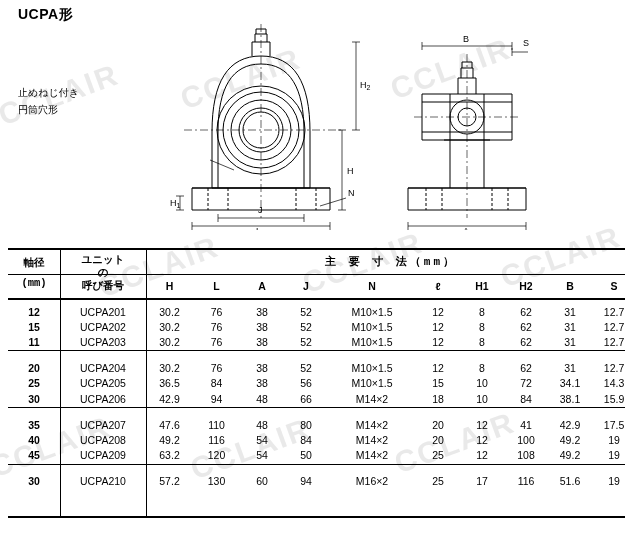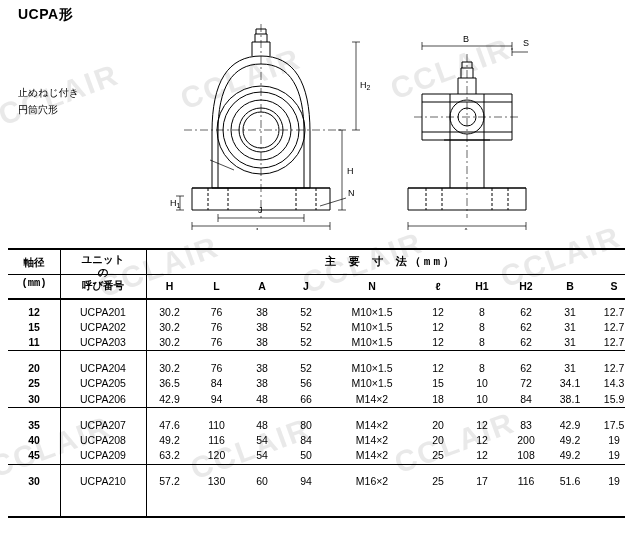--- a/index.html
+++ b/index.html
@@ -374,35 +374,35 @@
       <tr class="datarow">
         <td class="cell-shaft">35</td>
         <td class="cell-unit">UCPA207</td>
         <td>47.6</td>
         <td>110</td>
         <td>48</td>
         <td>80</td>
         <td>M14×2</td>
         <td>20</td>
         <td>12</td>
-        <td>83</td>
+        <td>41</td>
         <td>42.9</td>
         <td>17.5</td>
       </tr>
       <tr class="datarow">
         <td class="cell-shaft">40</td>
         <td class="cell-unit">UCPA208</td>
         <td>49.2</td>
         <td>116</td>
         <td>54</td>
         <td>84</td>
         <td>M14×2</td>
         <td>20</td>
         <td>12</td>
-        <td>200</td>
+        <td>100</td>
         <td>49.2</td>
         <td>19</td>
       </tr>
       <tr class="datarow">
         <td class="cell-shaft">45</td>
         <td class="cell-unit">UCPA209</td>
         <td>63.2</td>
         <td>120</td>
         <td>54</td>
         <td>50</td>

